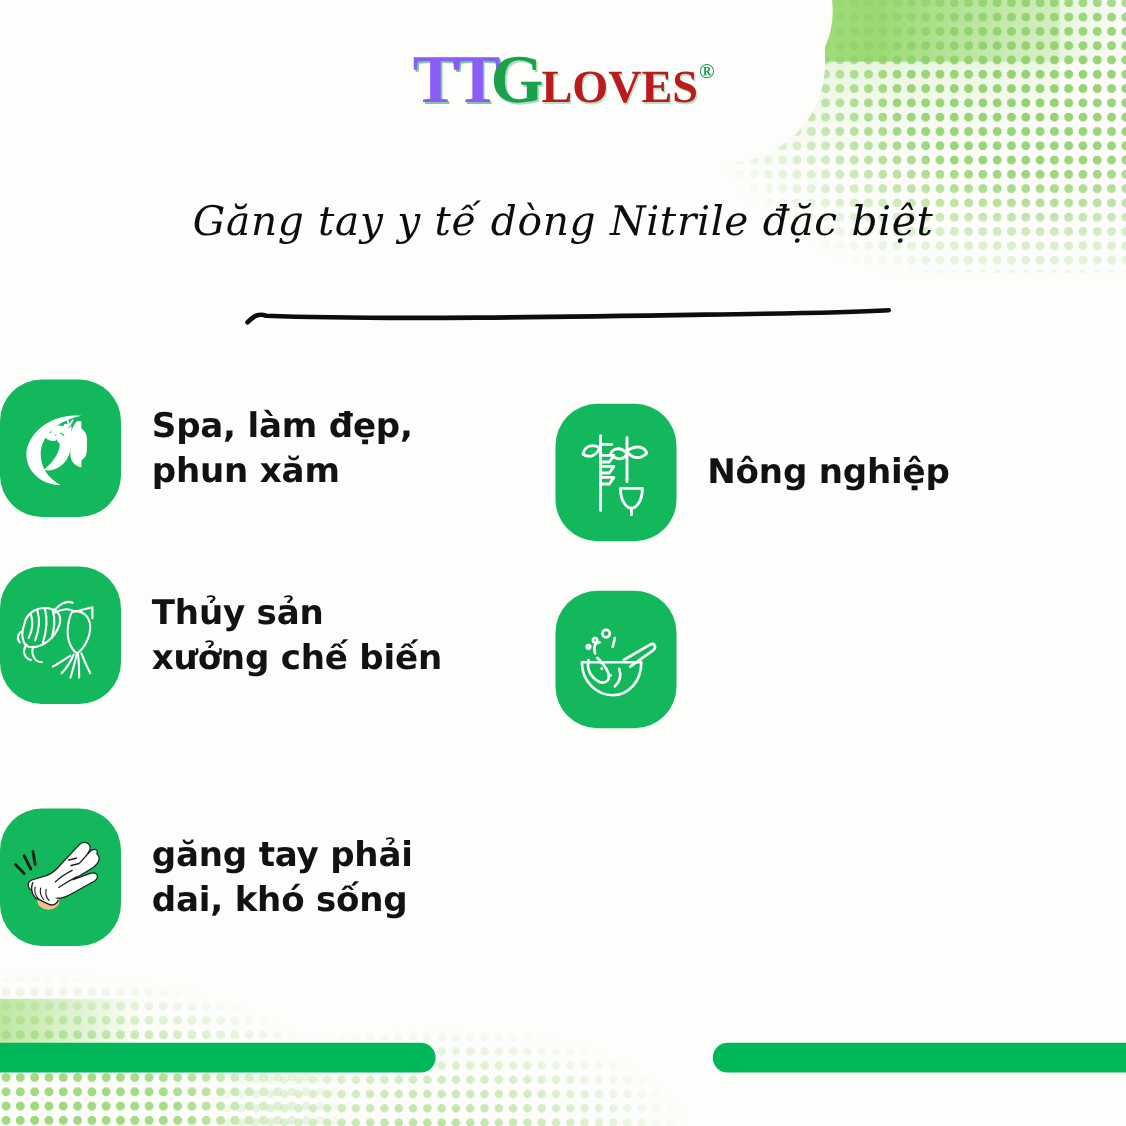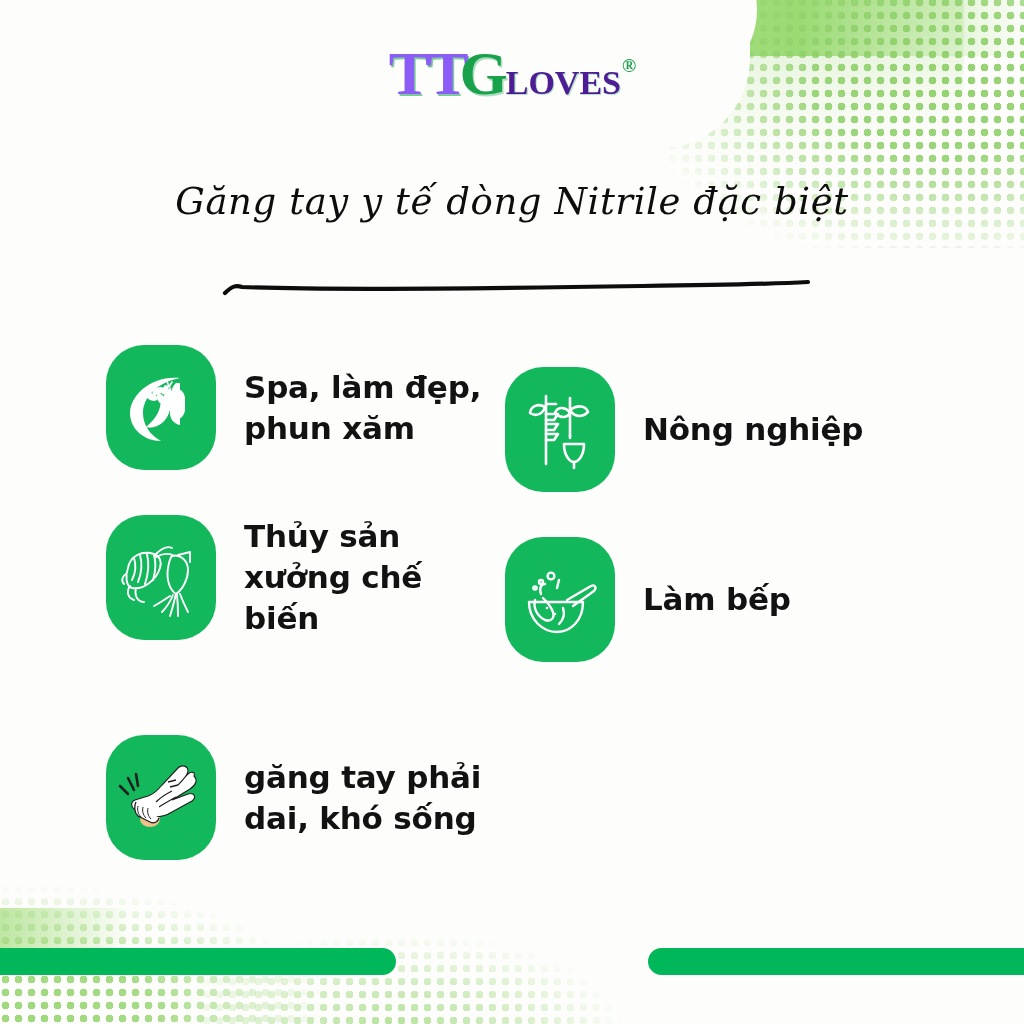--- a/index.html
+++ b/index.html
@@ -77,21 +77,21 @@
   .logo .tt{
     font-size:62px;font-weight:700;color:#8b5cf6;letter-spacing:-3px;
     text-shadow:1.5px 1.5px 0 rgba(20,160,80,.55);
   }
   .logo .g{
     font-size:62px;font-weight:700;color:#1aa14c;letter-spacing:-2px;
     text-shadow:1.5px 1.5px 0 rgba(20,160,80,.35);
     margin-left:-6px;
   }
   .logo .loves{
-    font-size:34px;font-weight:700;color:#4c1d95;letter-spacing:0px;
+    font-size:42px;font-weight:700;color:#b91c1c;letter-spacing:0px;
     text-shadow:1.2px 1.2px 0 rgba(20,160,80,.3);
   }
   .logo .reg{
     font-size:19px;font-weight:700;color:#1aa14c;vertical-align:super;
     position:relative;top:-16px;left:1px;
   }
 
   
   .headline{
     position:absolute;left:0;width:1024px;top:176px;
@@ -117,21 +117,21 @@
     font-style:normal;
   }
   .underline-svg{
     position:absolute;left:222px;top:276px;width:590px;height:24px;
   }
 
   
   .grid{position:absolute;left:0;top:345px;width:1024px;}
   .row{display:flex;align-items:flex-start;}
   .col{display:flex;align-items:center;}
-  .col-left{width:505px;padding-left:106px;box-sizing:border-box;}
+  .col-left{width:505px;box-sizing:border-box;}
   .col-right{width:519px;padding-left:0px;box-sizing:border-box;}
 
   .badge-wrap{position:relative;flex:0 0 auto;}
   .badge{
     width:110px;height:125px;border-radius:38px;
     background:#14b85c;
     display:flex;align-items:center;justify-content:center;
     position:relative;
   }
   .badge .nub{
@@ -285,23 +285,20 @@
               <circle cx="30" cy="14" r="3.4"></circle>
               <circle cx="20" cy="20" r="2"></circle>
               <circle cx="14" cy="26" r="1.6"></circle>
               <path d="M38 18 L 36 26"></path>
               <circle cx="26" cy="46" r="1.3" fill="#ffffff" stroke="none"></circle>
               <circle cx="34" cy="52" r="1.3" fill="#ffffff" stroke="none"></circle>
               <path d="M42 46 C 44 52, 42 58, 38 62"></path>
             </svg>
           </div>
         </div>
-        <div class="blabel">
-          <div>Làm bếp</div>
-        </div>
       </div>
     </div>
 
     <div class="row r3">
 
       <div class="col col-left shift-down2">
         <div class="badge-wrap">
           <div class="badge">
             <span class="nub"></span>
             <svg width="86" height="76" viewBox="0 0 86 76">

